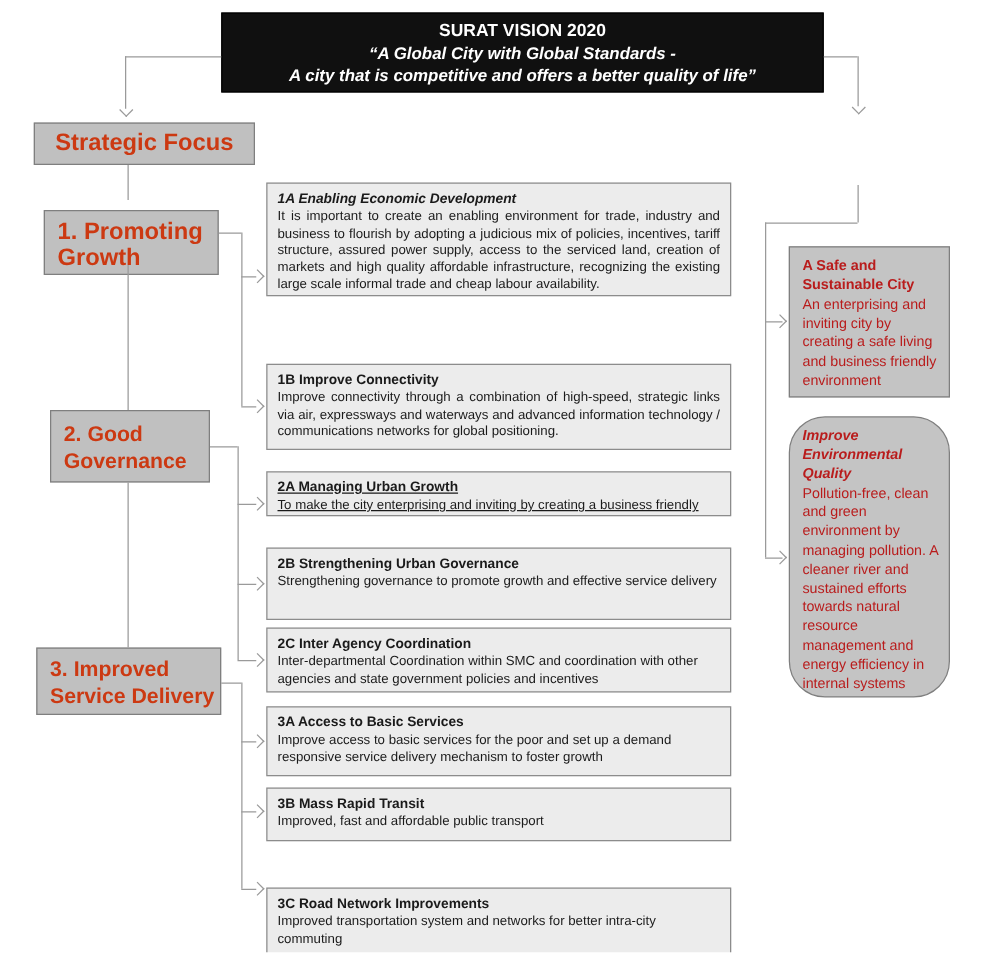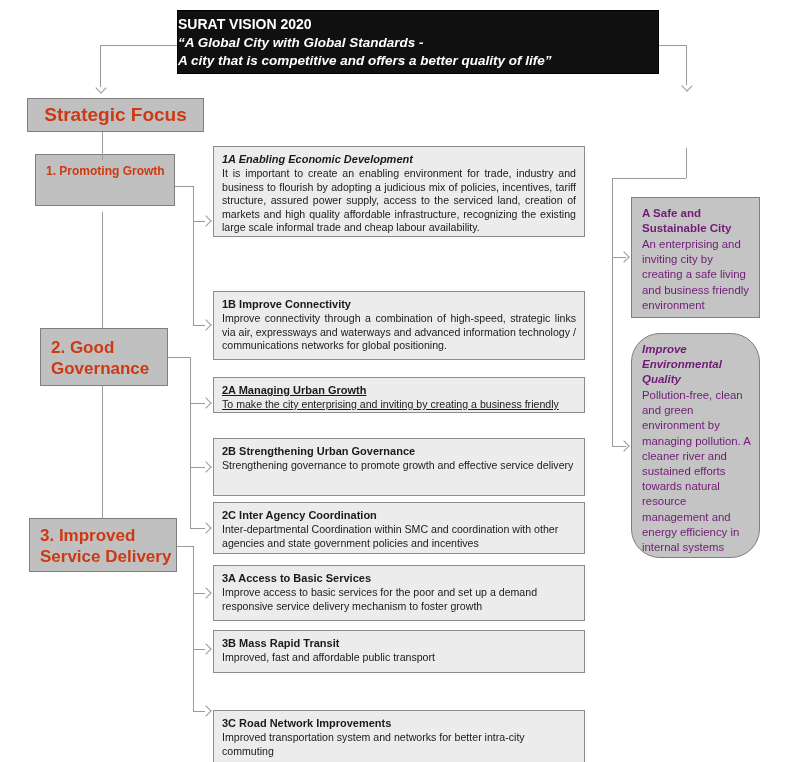--- a/index.html
+++ b/index.html
@@ -1,21 +1,21 @@
 <!DOCTYPE html>
 <html><head>
 <meta charset="utf-8">
 <style>
   html,body{margin:0;padding:0;background:#ffffff;}
   .canvas{position:relative;width:787px;height:762px;background:#ffffff;
           font-family:"Liberation Sans", sans-serif;overflow:hidden;}
 
   
   .banner{position:absolute;left:177px;top:10px;width:482px;height:64px;
-          background:#101010;color:#ffffff;text-align:left;
+          background:#101010;color:#ffffff;text-align:center;
           display:flex;flex-direction:column;justify-content:center;
           border:1px solid #000;box-sizing:border-box;}
   .banner-title{font-size:14px;font-weight:bold;line-height:19px;}
   .banner-sub{font-size:13.5px;font-weight:bold;font-style:italic;line-height:18px;}
 
   
   .hdr{position:absolute;background:#c0c0c0;border:1px solid #7f7f7f;
        box-sizing:border-box;color:#cc3912;font-weight:bold;}
   .hdr.center{display:flex;align-items:center;justify-content:center;}
 
@@ -24,21 +24,21 @@
         border:1px solid #8c8c8c;box-sizing:border-box;
         padding:5px 8px 4px 8px;overflow:hidden;color:#1a1a1a;}
   .mtitle{font-size:11px;font-weight:bold;line-height:14px;margin-bottom:1px;}
   .mbody{font-size:10.6px;line-height:13.6px;}
   .italic{font-style:italic;}
   .justify{text-align:justify;}
 
   
   .rbox{position:absolute;left:631px;width:129px;background:#c4c4c4;
         border:1px solid #7f7f7f;box-sizing:border-box;
-        padding:8px 6px 4px 10px;overflow:hidden;color:#701a75;}
+        padding:8px 6px 4px 10px;overflow:hidden;color:#b91c1c;}
   .rtitle{font-size:11.5px;font-weight:bold;line-height:15px;margin-bottom:1px;}
   .rbody{font-size:11.4px;line-height:15.2px;}
 
   
   .hline,.vline{position:absolute;background:#9a9a9a;}
   .hline{height:1px;}
   .vline{width:1px;}
   .chev{position:absolute;width:7px;height:7px;
         border-top:1px solid #9a9a9a;border-right:1px solid #9a9a9a;}
   .chev.right{transform:rotate(45deg);}
@@ -50,21 +50,21 @@
 <div class="canvas">
 
   <div class="banner">
     <div class="banner-title">SURAT VISION 2020</div>
     <div class="banner-sub">“A Global City with Global Standards -</div>
     <div class="banner-sub">A city that is competitive and offers a better quality of life”</div>
   </div>
 
   <div class="hdr center" style="left:27px;top:98px;width:177px;height:34px;font-size:19px;">Strategic Focus</div>
 
-  <div class="hdr" style="left:35px;top:154px;width:140px;height:52px;font-size:12px;line-height:21px;padding:6px 4px 4px 10px;">1. Promoting Growth</div>
+  <div class="hdr" style="left:35px;top:168px;width:140px;height:52px;font-size:19px;line-height:21px;padding:6px 4px 4px 10px;">1. Promoting Growth</div>
 
   <div class="hdr" style="left:40px;top:328px;width:128px;height:58px;font-size:17px;line-height:21px;padding:8px 4px 4px 10px;">2. Good Governance</div>
 
   <div class="hdr" style="left:29px;top:518px;width:148px;height:54px;font-size:17px;line-height:21px;padding:6px 4px 4px 10px;">3. Improved Service Delivery</div>
 
 
   <div class="mbox" style="top:146px;height:91px;">
     <div class="mtitle italic">1A Enabling Economic Development</div>
     <div class="mbody justify">It is important to create an enabling environment for trade, industry and business to flourish by adopting a judicious mix of policies, incentives, tariff structure, assured power supply, access to the serviced land, creation of markets and high quality affordable infrastructure, recognizing the existing large scale informal trade and cheap labour availability.</div>
   </div>

